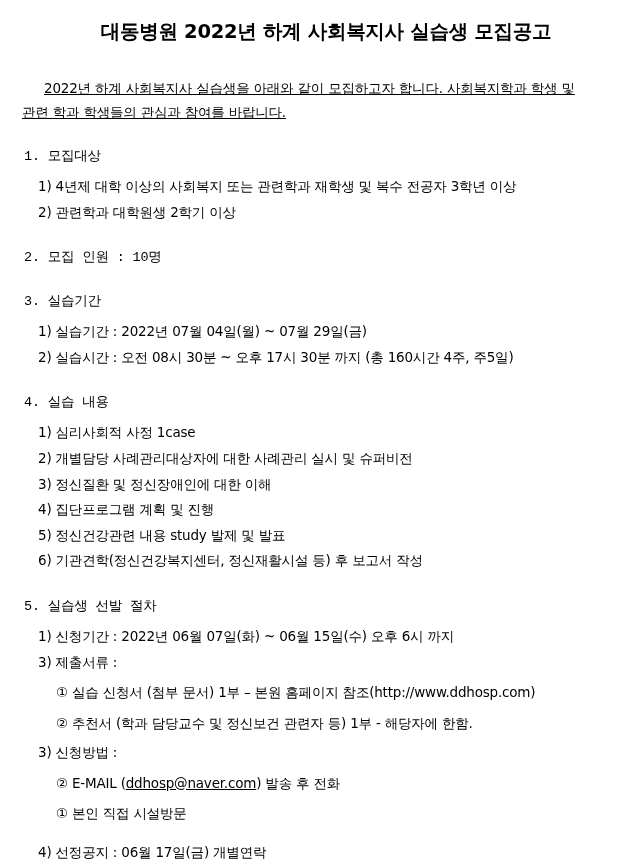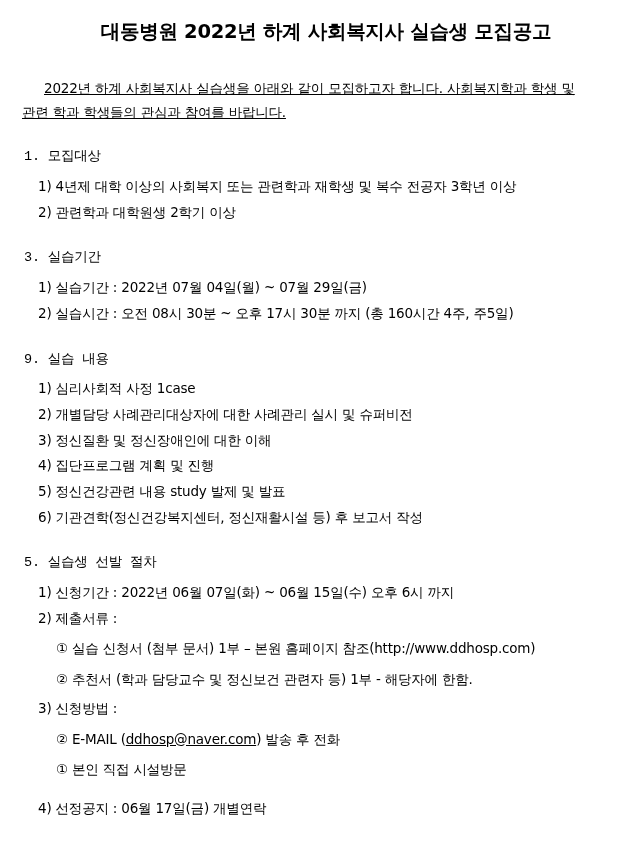--- a/index.html
+++ b/index.html
@@ -80,41 +80,44 @@
     <p class="ind">2022년 하계 사회복지사 실습생을 아래와 같이 모집하고자 합니다. 사회복지학과 학생 및</p>
     <p>관련 학과 학생들의 관심과 참여를 바랍니다.</p>
   </div>
 
   <div class="section">
     <p class="sec-head">1. 모집대상</p>
     <p class="sub">1) 4년제 대학 이상의 사회복지 또는 관련학과 재학생 및 복수 전공자 3학년 이상</p>
     <p class="sub">2) 관련학과 대학원생 2학기 이상</p>
   </div>
 
+  <div class="section">
+    <p class="sec-head">2. 모집 인원 : 10명</p>
+  </div>
 
   <div class="section">
     <p class="sec-head">3. 실습기간</p>
     <p class="sub">1) 실습기간 : 2022년 07월 04일(월) ~ 07월 29일(금)</p>
     <p class="sub">2) 실습시간 : 오전 08시 30분 ~ 오후 17시 30분 까지 (총 160시간 4주, 주5일)</p>
   </div>
 
   <div class="section">
-    <p class="sec-head">9. 실습 내용</p>
+    <p class="sec-head">4. 실습 내용</p>
     <p class="sub">1) 심리사회적 사정 1case</p>
     <p class="sub">2) 개별담당 사례관리대상자에 대한 사례관리 실시 및 슈퍼비전</p>
     <p class="sub">3) 정신질환 및 정신장애인에 대한 이해</p>
     <p class="sub">4) 집단프로그램 계획 및 진행</p>
     <p class="sub">5) 정신건강관련 내용 study 발제 및 발표</p>
     <p class="sub">6) 기관견학(정신건강복지센터, 정신재활시설 등) 후 보고서 작성</p>
   </div>
 
   <div class="section">
     <p class="sec-head">5. 실습생 선발 절차</p>
     <p class="sub">1) 신청기간 : 2022년 06월 07일(화) ~ 06월 15일(수) 오후 6시 까지</p>
-    <p class="sub">2) 제출서류 :</p>
+    <p class="sub">3) 제출서류 :</p>
     <p class="sub2">① 실습 신청서 (첨부 문서) 1부 – 본원 홈페이지 참조(http://www.ddhosp.com)</p>
     <p class="sub2">② 추천서 (학과 담당교수 및 정신보건 관련자 등) 1부 - 해당자에 한함.</p>
     <p class="sub">3) 신청방법 :</p>
     <p class="sub2"><span>② E-MAIL (</span><span class="u">ddhosp@naver.com</span><span>) 발송 후 전화</span></p>
     <p class="sub2">① 본인 직접 시설방문</p>
     <p class="sub gap-sm">4) 선정공지 : 06월 17일(금) 개별연락</p>
   </div>
 
 </div>
 

